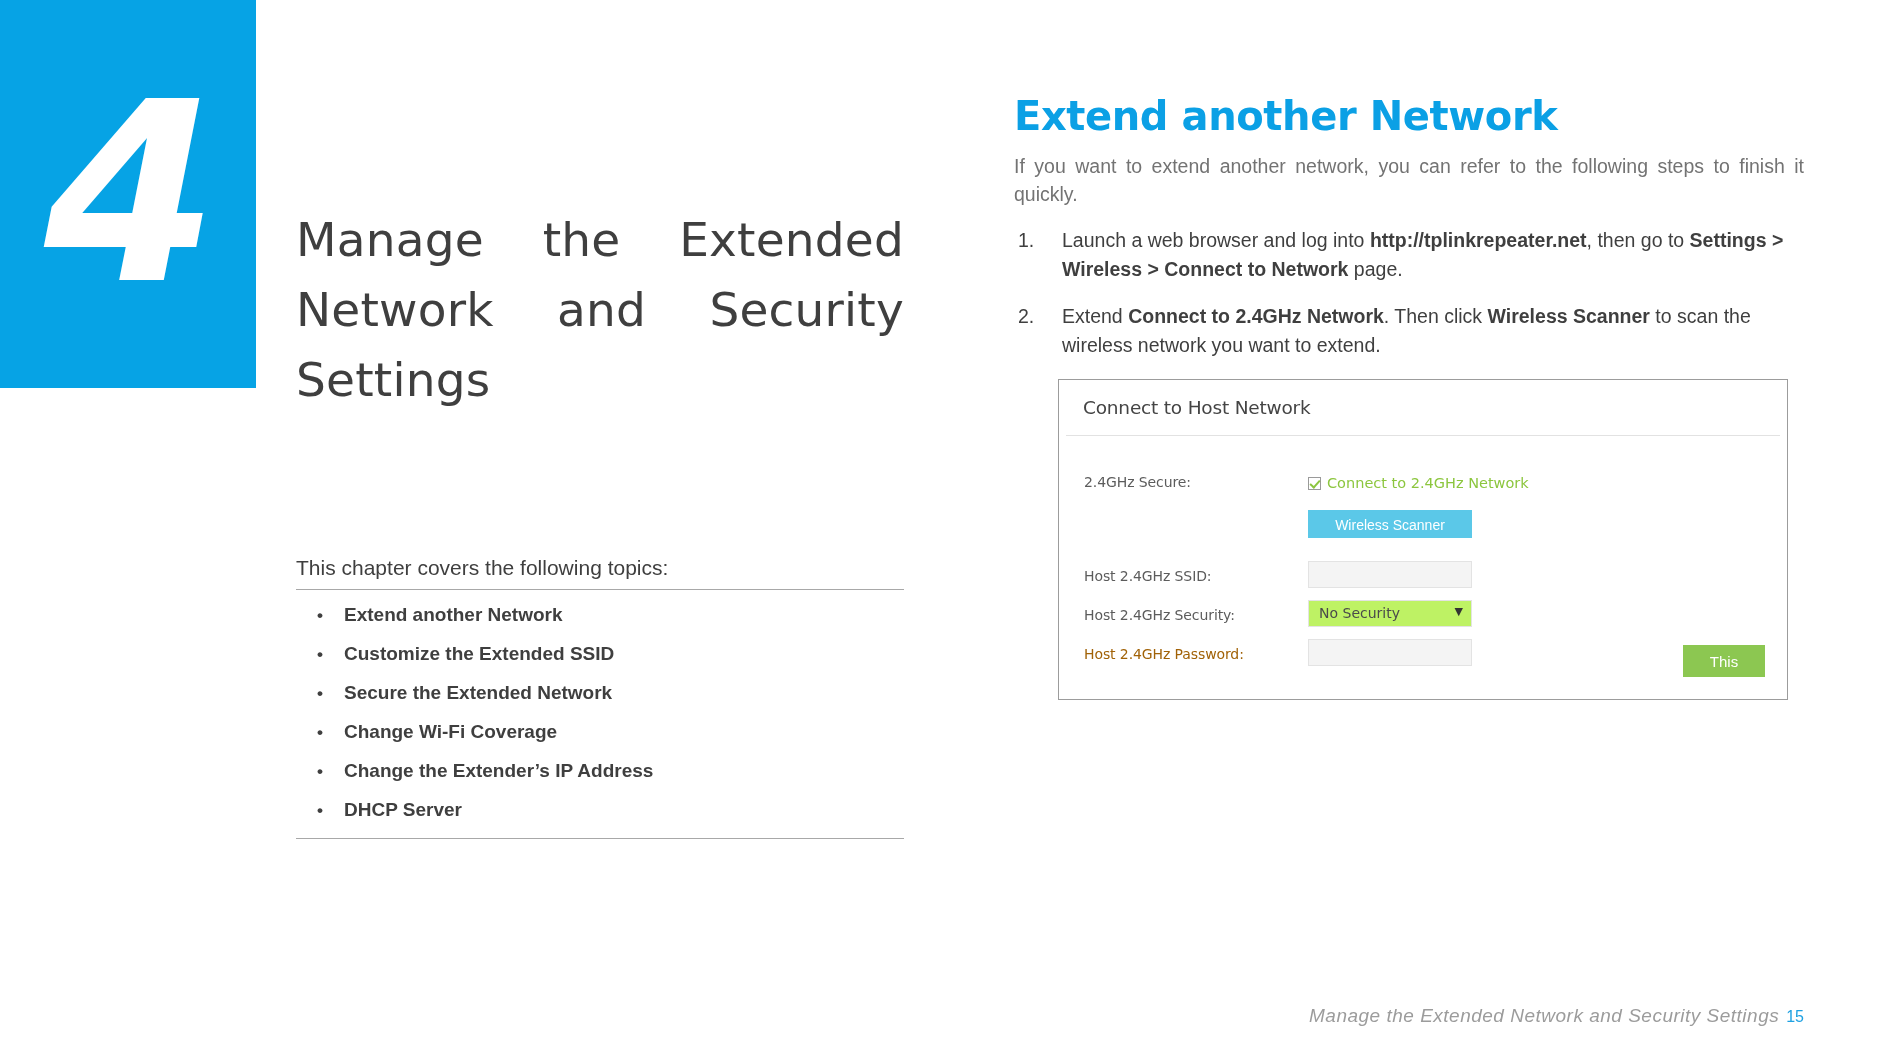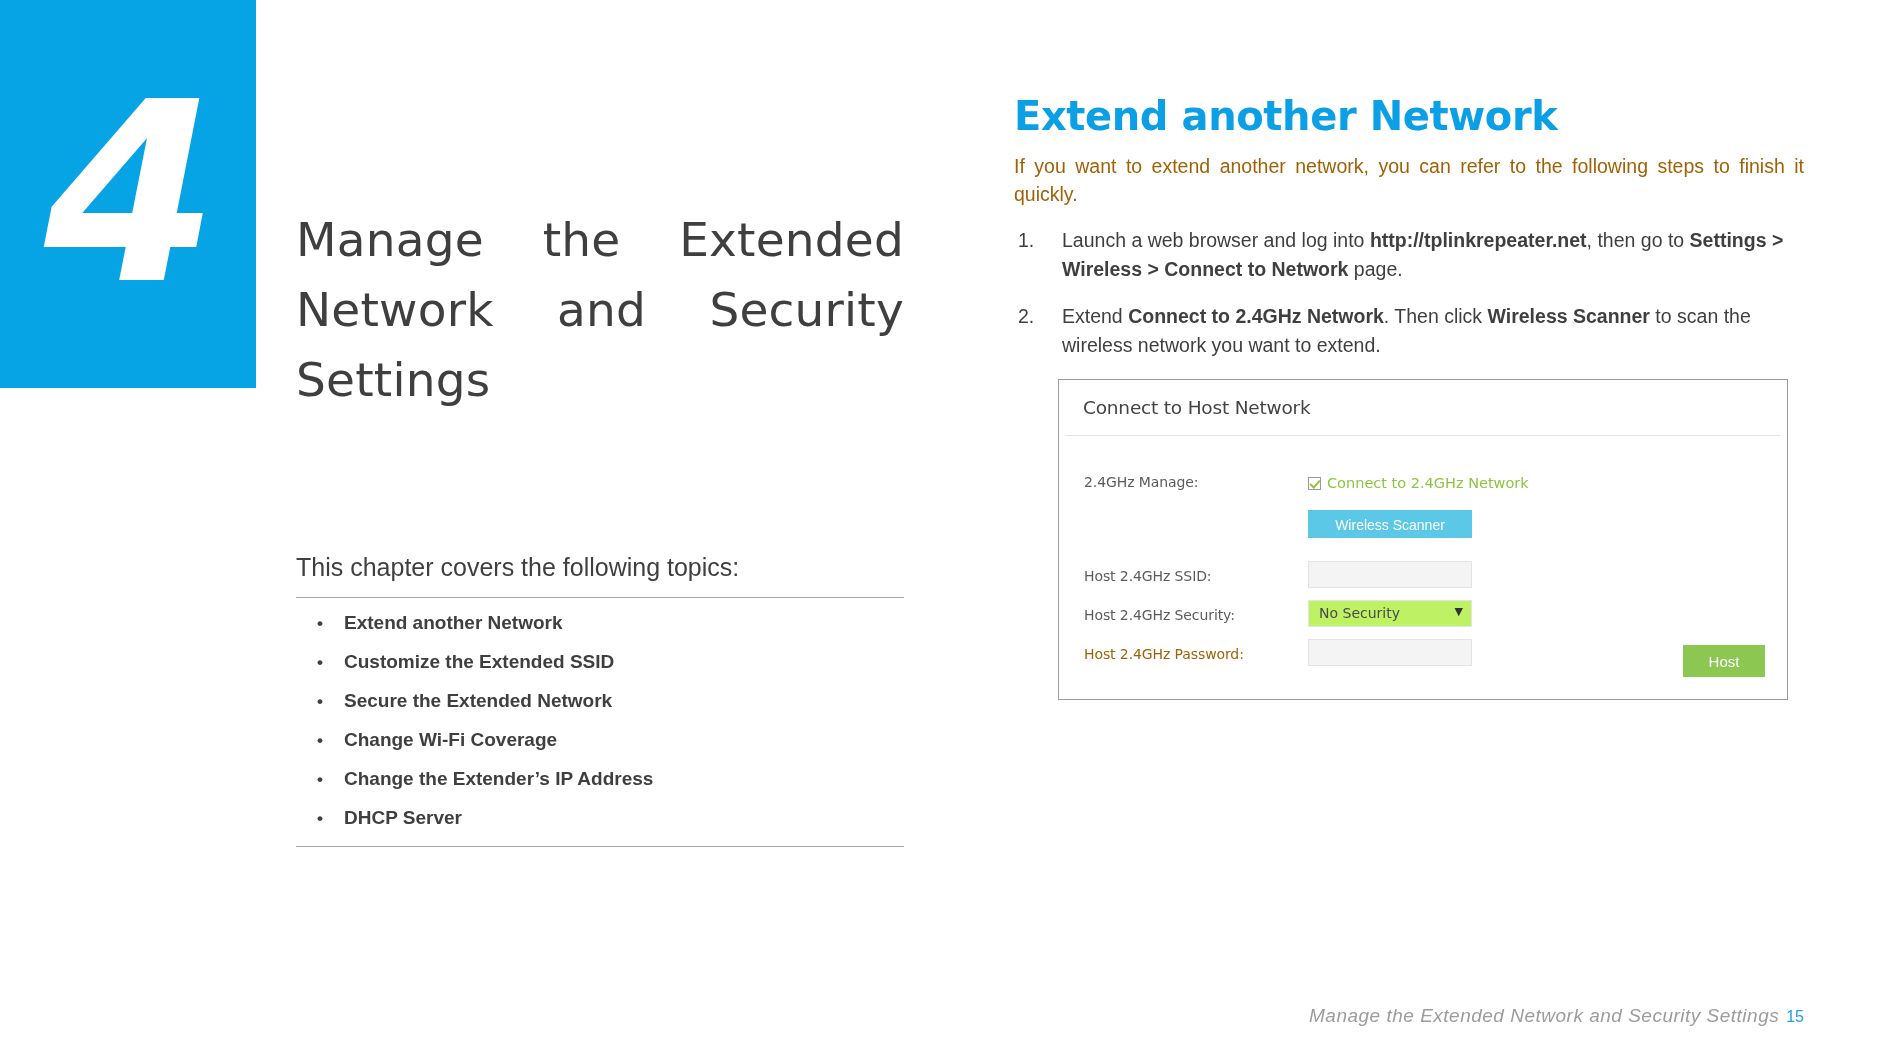--- a/index.html
+++ b/index.html
@@ -58,24 +58,24 @@
   }
 
   
   #toc-block {
     position: absolute;
     left: 296px;
     top: 554px;
     width: 608px;
   }
   #toc-intro {
-    font-size: 25px;
+    font-size: 21px;
     line-height: 27px;
     color: #3f3f3f;
-    padding-bottom: 16px;
+    padding-bottom: 8px;
     border-bottom: 1px solid #a8a8a8;
   }
   #toc-list {
     list-style: none;
     margin: 0;
     padding: 0;
     border-bottom: 1px solid #a8a8a8;
     padding-bottom: 8px;
     padding-top: 6px;
   }
@@ -108,21 +108,21 @@
     font-size: 40px;
     font-weight: 700;
     color: #0BA0E5;
     letter-spacing: -0.4px;
     line-height: 44px;
   }
   #section-intro {
     margin-top: 14px;
     font-size: 19.5px;
     line-height: 28px;
-    color: #a16207;
+    color: #737373;
     text-align: justify;
   }
   ol#step-list {
     margin: 18px 0 0 0;
     padding: 0;
     list-style: none;
     counter-reset: stepnum;
   }
   ol#step-list > li {
     position: relative;
@@ -354,21 +354,21 @@
       <span>Extend </span><span class="b">Connect to 2.4GHz Network</span><span>. Then click </span><span class="b">Wireless Scanner</span><span> to scan the wireless network you want to extend.</span>
     </li>
   </ol>
 </div>
 
 <div id="ui-panel">
   <div id="ui-panel-title">Connect to Host Network</div>
   <div id="ui-panel-divider"></div>
 
   <div class="ui-row" style="top:94px;">
-    <span class="ui-label">2.4GHz Manage:</span>
+    <span class="ui-label">2.4GHz Secure:</span>
   </div>
   <div id="chk-wrap" style="top:95px;">
     <span id="chk-box"></span>
     <span id="chk-label">Connect to 2.4GHz Network</span>
   </div>
 
   <div class="ui-row" style="top:115px;">
     <button id="scanner-btn">Wireless Scanner</button>
   </div>
 
@@ -383,18 +383,18 @@
       <span class="sel-text">No Security</span>
       <span class="sel-arrow">▼</span>
     </span>
   </div>
 
   <div class="ui-row" style="top:266px;">
     <span class="ui-label disabled">Host 2.4GHz Password:</span>
     <span class="ui-field" style="top:-7px;"></span>
   </div>
 
-  <button id="save-btn">Host</button>
+  <button id="save-btn">This</button>
 </div>
 
 <div id="page-footer">
   <span class="footer-text">Manage the Extended Network and Security Settings</span><span class="page-num">15</span>
 </div>
 
 </body></html>

